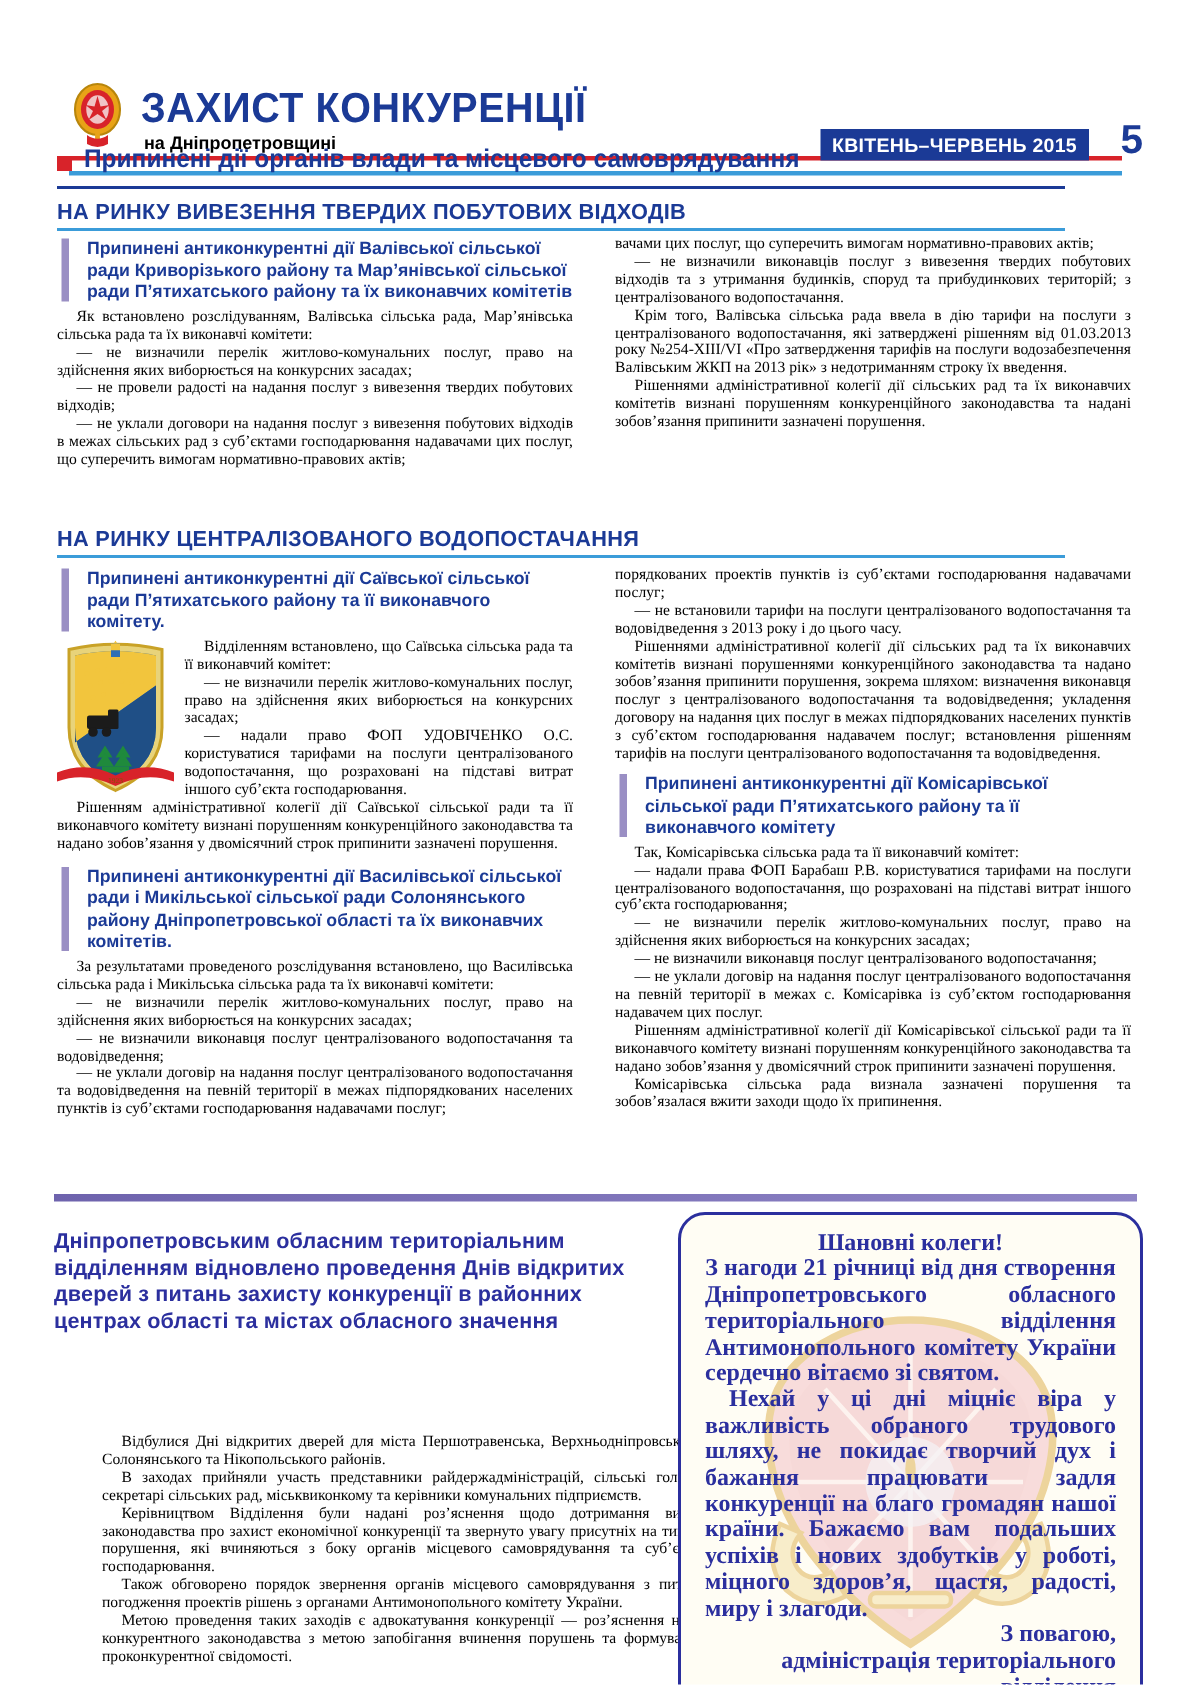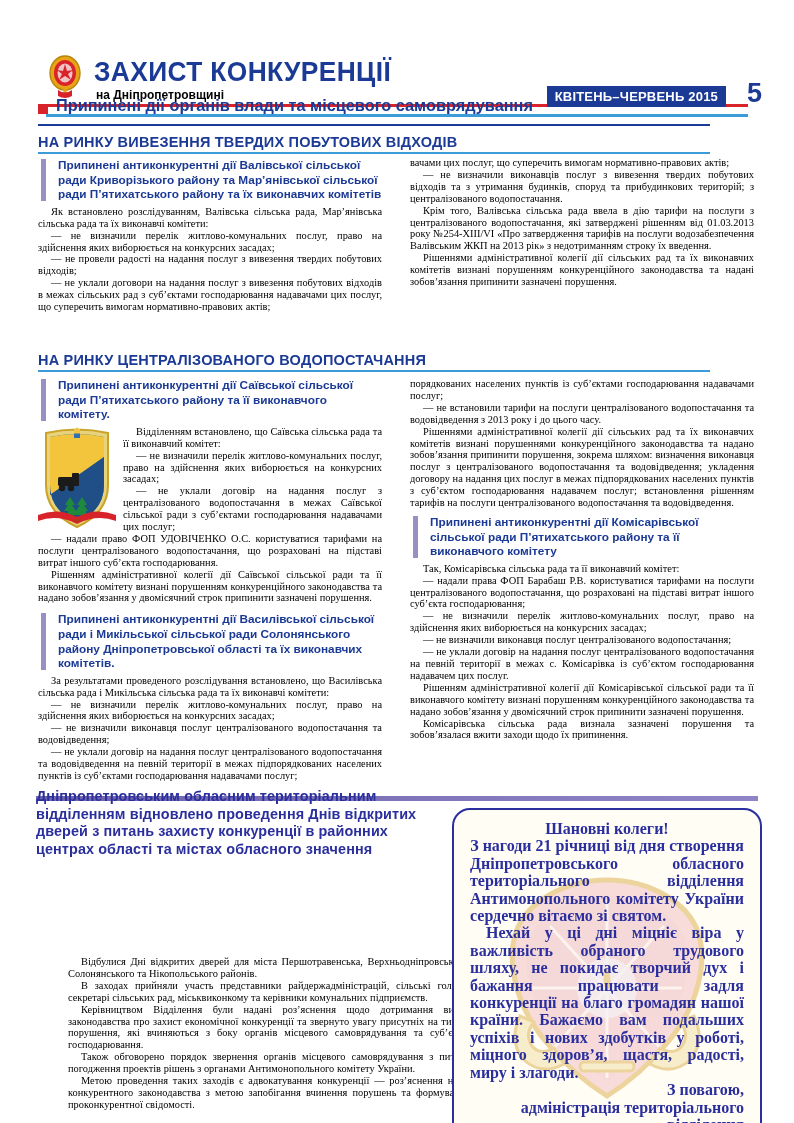--- a/index.html
+++ b/index.html
@@ -186,21 +186,21 @@
   .bottom-divider {
     position: absolute;
     left: 36px; top: 796px;
     width: 722px; height: 5px;
     background: linear-gradient(to right, #6e63ad, #8f85c6);
   }
 
   
   .bl-head {
     position: absolute;
-    left: 36px; top: 788px;
+    left: 36px; top: 820px;
     width: 400px;
     font-family: "Liberation Sans", sans-serif;
     font-weight: bold;
     font-size: 14.4px;
     line-height: 17.6px;
     color: #2b2f9e;
     letter-spacing: 0.1px;
   }
   .bl-body {
     position: absolute;
@@ -335,35 +335,34 @@
       <rect x="30" y="84" width="18" height="4" fill="#1f8a3c"></rect>
       <path d="M39 0 l3 5 h-6 Z" fill="#f2c53d"></path>
       <rect x="36" y="2" width="6" height="9" fill="#2f6fb5"></rect>
       <rect x="36" y="2" width="6" height="4.5" fill="#f2c53d"></rect>
       <path d="M0 88 q20 -8 39 2 q19 -10 39 -2 l0 6 q-19 -7 -39 3 q-20 -10 -39 -3 Z" fill="#d8232a"></path>
       <text x="39" y="95" font-size="5" text-anchor="middle" fill="#7a5c00" font-family="Liberation Serif, serif">1923</text>
     </svg>
 
     <p class="body-p">Відділенням встановлено, що Саївська сільська рада та її виконавчий комітет:</p>
     <p class="body-p dash">— не визначили перелік житлово-комунальних послуг, право на здійснення яких виборюється на конкурсних засадах;</p>
-    <p class="body-p dash">— не уклали договір на надання послуг з централізованого водопостачання в межах Саївської сільської ради з суб’єктами господарювання надавачами цих послуг;</p>
     <p class="body-p dash">— надали право ФОП УДОВІЧЕНКО О.С. користуватися тарифами на послуги централізованого водопостачання, що розраховані на підставі витрат іншого суб’єкта господарювання.</p>
     <p class="body-p">Рішенням адміністративної колегії дії Саївської сільської ради та її виконавчого комітету визнані порушенням конкуренційного законодавства та надано зобов’язання у двомісячний строк припинити зазначені порушення.</p>
 
     <div style="height:8px;"></div>
 
     <div class="subhead">Припинені антиконкурентні дії Василівської сільської ради і Микільської сільської ради Солонянського району Дніпропетровської області та їх виконавчих комітетів.</div>
     <p class="body-p">За результатами проведеного розслідування встановлено, що Василівська сільська рада і Микільська сільська рада та їх виконавчі комітети:</p>
     <p class="body-p dash">— не визначили перелік житлово-комунальних послуг, право на здійснення яких виборюється на конкурсних засадах;</p>
     <p class="body-p dash">— не визначили виконавця послуг централізованого водопостачання та водовідведення;</p>
     <p class="body-p dash">— не уклали договір на надання послуг централізованого водопостачання та водовідведення на певній території в межах підпорядкованих населених пунктів із суб’єктами господарювання надавачами послуг;</p>
   </div>
 
   <div class="col col-right" style="top:378px;">
-    <p class="body-p noind">порядкованих населених пунктів із суб’єктами господарювання надавачами послуг;</p>
+    <p class="body-p noind">порядкованих проектів пунктів із суб’єктами господарювання надавачами послуг;</p>
     <p class="body-p dash">— не встановили тарифи на послуги централізованого водопостачання та водовідведення з 2013 року і до цього часу.</p>
     <p class="body-p">Рішеннями адміністративної колегії дії сільських рад та їх виконавчих комітетів визнані порушеннями конкуренційного законодавства та надано зобов’язання припинити порушення, зокрема шляхом: визначення виконавця послуг з централізованого водопостачання та водовідведення; укладення договору на надання цих послуг в межах підпорядкованих населених пунктів з суб’єктом господарювання надавачем послуг; встановлення рішенням тарифів на послуги централізованого водопостачання та водовідведення.</p>
 
     <div style="height:6px;"></div>
 
     <div class="subhead">Припинені антиконкурентні дії Комісарівської сільської ради П’ятихатського району та її виконавчого комітету</div>
     <p class="body-p">Так, Комісарівська сільська рада та її виконавчий комітет:</p>
     <p class="body-p dash">— надали права ФОП Барабаш Р.В. користуватися тарифами на послуги централізованого водопостачання, що розраховані на підставі витрат іншого суб’єкта господарювання;</p>
     <p class="body-p dash">— не визначили перелік житлово-комунальних послуг, право на здійснення яких виборюється на конкурсних засадах;</p>
     <p class="body-p dash">— не визначили виконавця послуг централізованого водопостачання;</p>

